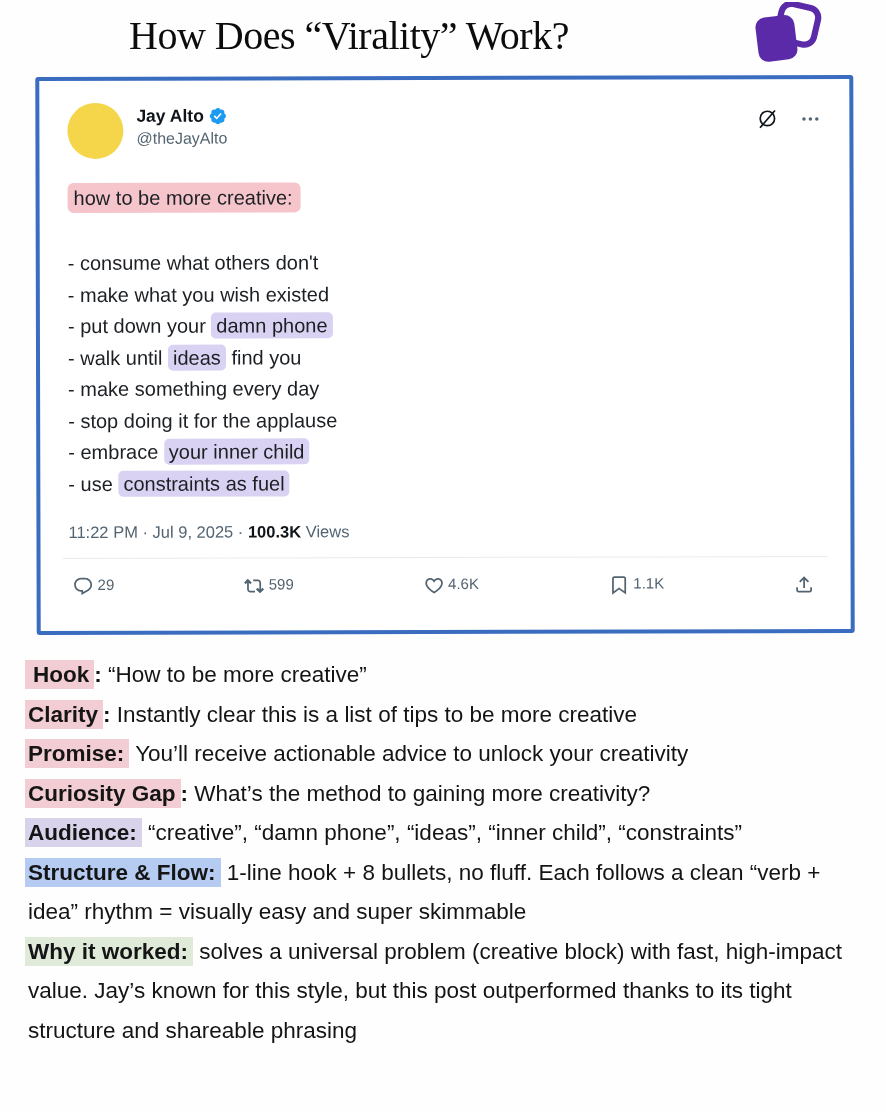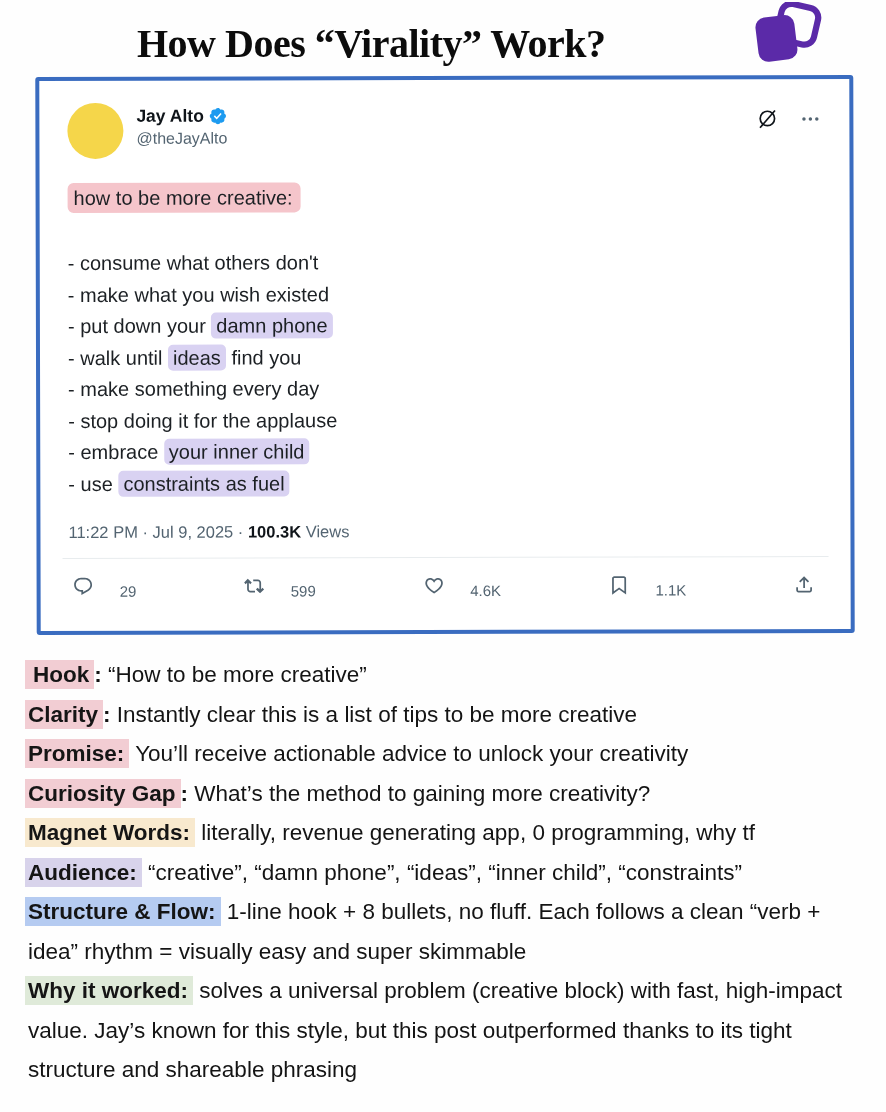--- a/index.html
+++ b/index.html
@@ -9,24 +9,24 @@
     background: #fefefe;
     font-family: "Liberation Sans", sans-serif;
     color: #0f1419;
     overflow: hidden;
   }
 
   
   .page-header { position: relative; height: 72px; }
   .page-title {
     font-family: "Liberation Serif", "DejaVu Serif", serif;
-    font-weight: 700;
+    font-weight: 400;
     font-size: 40px;
     letter-spacing: -0.5px;
-    margin: 12px;
+    margin: 4px;
     position: absolute;
     left: 125px; top: 8px;
     color: #0c0c0c;
   }
   .brand-logo { position: absolute; right: 52px; top: 2px; width: 92px; height: 64px; }
 
   
   .tweet-card {
     margin: 4px 0 0 36px;
     width: 818px; height: 558px;
@@ -65,21 +65,21 @@
   .tw-meta { margin-top: 23px; font-size: 16.5px; color: #536471; }
   .views-count { font-weight: 700; color: #0f1419; }
 
   .tw-divider { border: none; border-top: 1px solid #e8ecee; margin: 16px -6px 0 -6px; }
 
   .tw-actions {
     display: flex; align-items: center; justify-content: space-between;
     margin-top: 17px; padding: 0 8px 0 4px;
     color: #536471; font-size: 15px;
   }
-  .act { display: flex; align-items: flex-end; gap: 26px; cursor: pointer; }
+  .act { display: flex; align-items: flex-start; gap: 4px; cursor: pointer; }
   .act svg { width: 21px; height: 21px; fill: #536471; }
 
   
   .analysis {
     margin: 21px 18px 0 28px;
     font-size: 22.5px;
     line-height: 39.5px;
     color: #141414;
   }
   .a-item { margin: 0; }
@@ -181,17 +181,16 @@
           </svg></span>
     </div>
   </div>
 </section>
 
 <section class="analysis">
   <p class="a-item"><span class="a-label" style="background-color: rgb(242, 205, 211); padding-left: 8px;"><b>Hook</b></span><b class="a-colon">:</b><span class="a-text"> “How to be more creative”</span></p>
   <p class="a-item"><span class="a-label" style="background-color: rgb(242, 205, 211);"><b>Clarity</b></span><b class="a-colon">:</b><span class="a-text"> Instantly clear this is a list of tips to be more creative</span></p>
   <p class="a-item"><span class="a-label" style="background-color: rgb(242, 205, 211);"><b>Promise:</b></span><b class="a-colon"></b><span class="a-text"> You’ll receive actionable advice to unlock your creativity</span></p>
   <p class="a-item"><span class="a-label" style="background-color: rgb(242, 205, 211);"><b>Curiosity Gap</b></span><b class="a-colon">:</b><span class="a-text"> What’s the method to gaining more creativity?</span></p>
-  <p class="a-item"><span class="a-label" style="background-color: rgb(248, 233, 206);"><b>Magnet Words:</b></span><b class="a-colon"></b><span class="a-text"> literally, revenue generating app, 0 programming, why tf</span></p>
   <p class="a-item"><span class="a-label" style="background-color: rgb(216, 211, 235);"><b>Audience:</b></span><b class="a-colon"></b><span class="a-text"> “creative”, “damn phone”, “ideas”, “inner child”, “constraints”</span></p>
   <p class="a-item"><span class="a-label" style="background-color: rgb(181, 203, 241);"><b>Structure &amp; Flow:</b></span><b class="a-colon"></b><span class="a-text"> 1-line hook + 8 bullets, no fluff. Each follows a clean “verb + idea” rhythm = visually easy and super skimmable</span></p>
   <p class="a-item"><span class="a-label" style="background-color: rgb(223, 234, 217);"><b>Why it worked:</b></span><b class="a-colon"></b><span class="a-text"> solves a universal problem (creative block) with fast, high-impact value. Jay’s known for this style, but this post outperformed thanks to its tight structure and shareable phrasing</span></p>
 </section>
 
 </body></html>

